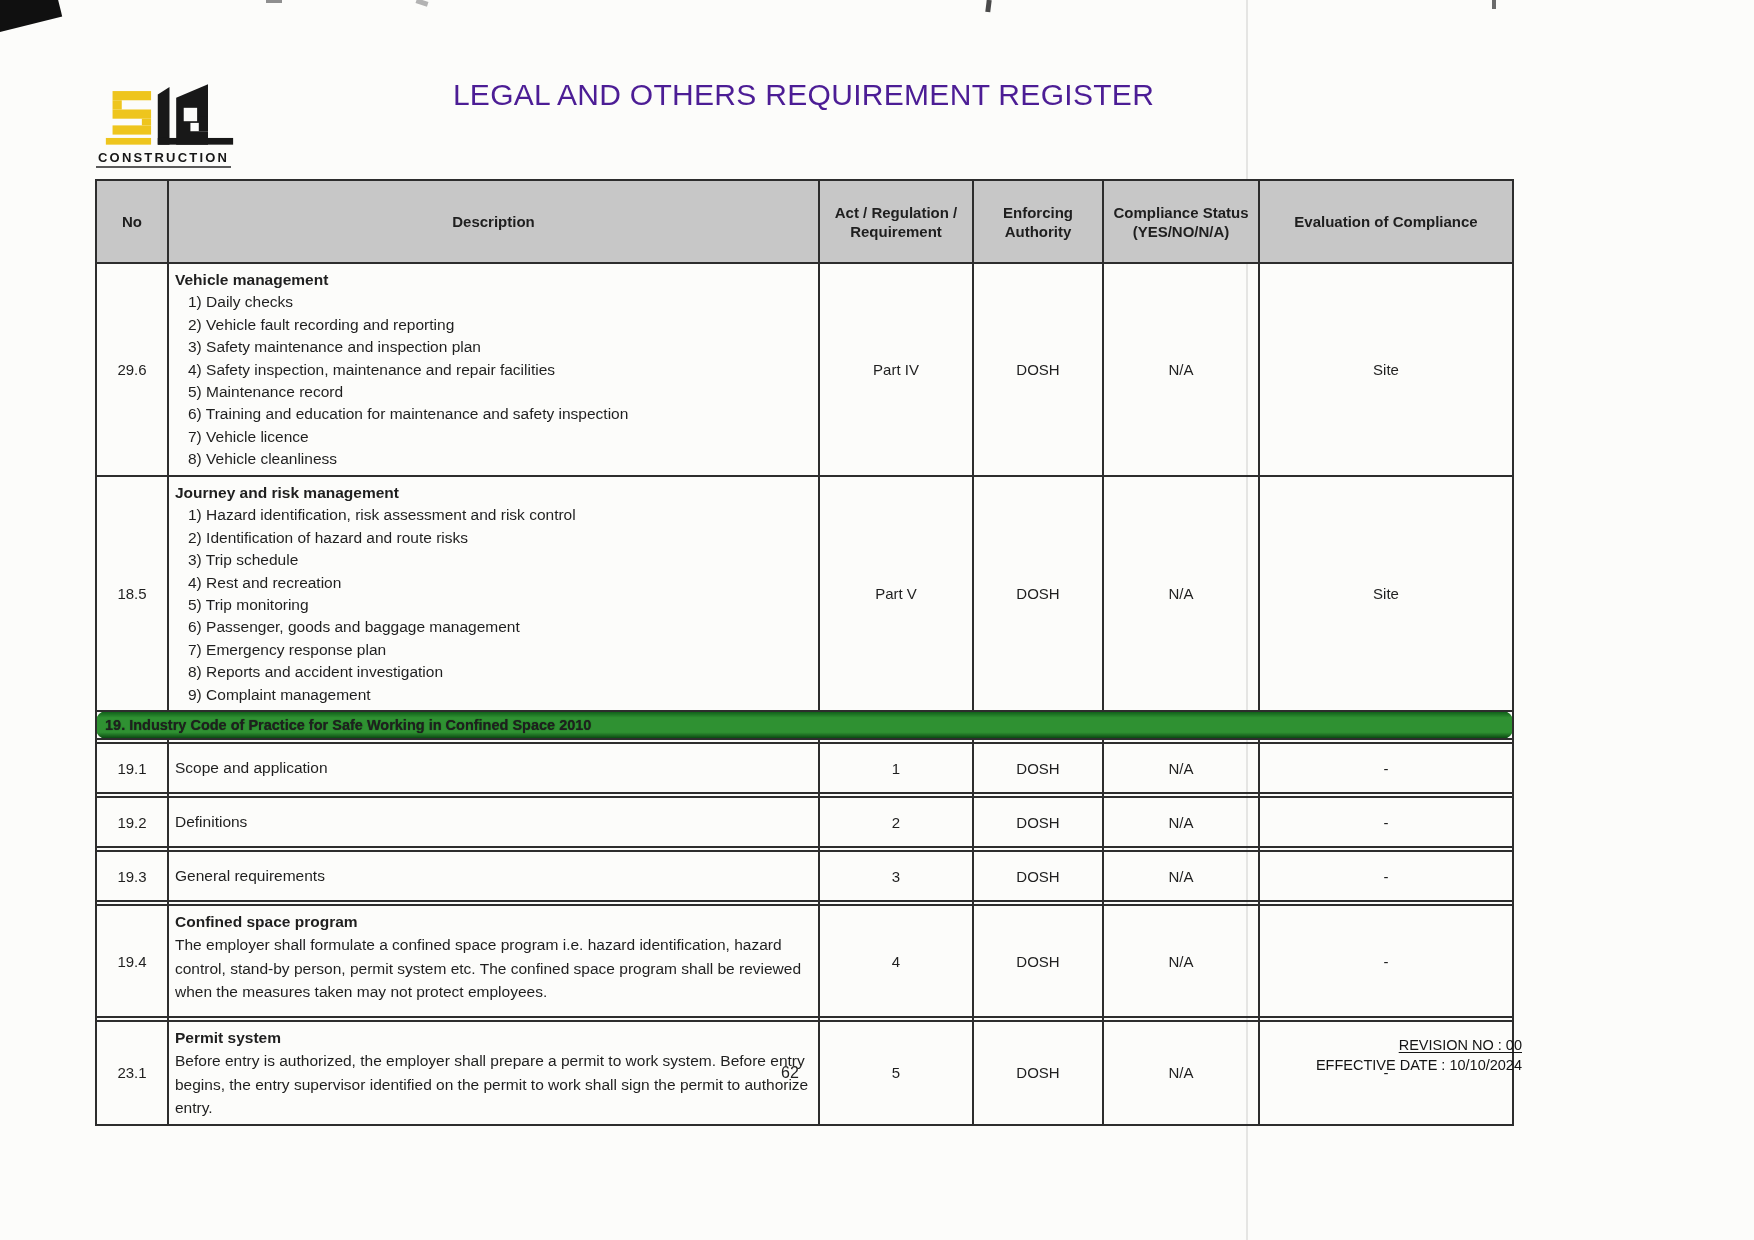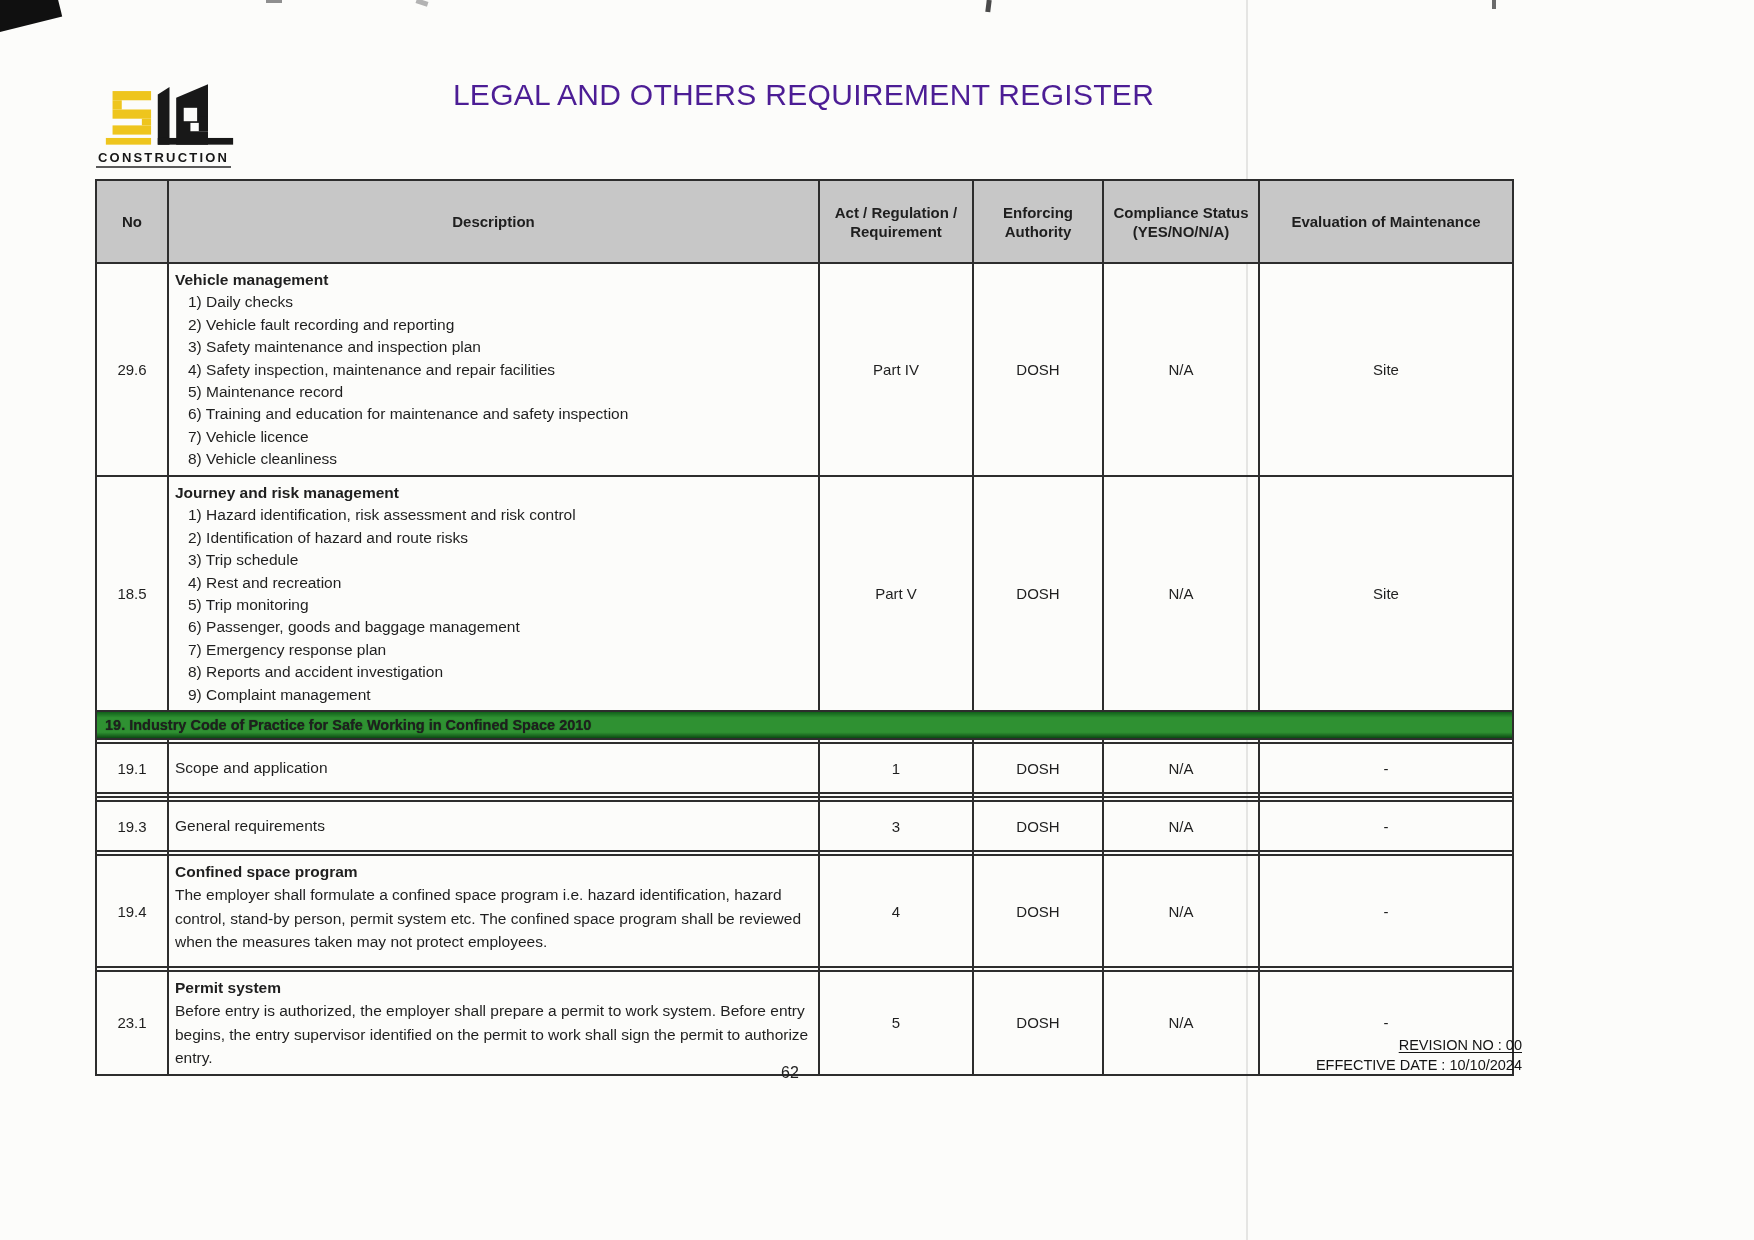--- a/index.html
+++ b/index.html
@@ -42,21 +42,21 @@
 
   tr.r-18-4 { height:213px; }
   tr.r-18-5 { height:231px; }
   tr.r-19-1, tr.r-19-2, tr.r-19-3 { height:31px; }
   tr.r-19-4 { height:112px; }
   tr.r-19-5 { height:88px; }
 
   tr.banner-row { height:28px; }
   .banner-cell { background:linear-gradient(180deg,#11601a 0%,#2f9132 22%,#2f9132 78%,#0b4a12 100%);
                  color:#0d330f; font-weight:700; font-size:14.5px; padding:3px 6px 3px 8px;
-                 text-shadow:0 0 1px rgba(8,55,8,.85); }
+                 text-shadow:0 0 1px rgba(8,55,8,.85);border-radius:10px; }
   tr.gap td { height:4px; padding:0; }
 
   
   .page-number { position:absolute; left:770px; top:1064px; width:40px; text-align:center;
                  font-size:16px; color:#222; }
   .footer-right { position:absolute; right:232px; top:1035px; text-align:right; color:#141414; }
   .revision { font-size:14.5px; text-decoration:underline; text-underline-offset:2px; line-height:20px; }
   .effective { font-size:14.5px; line-height:21px; }
 </style>
 </head>
@@ -104,21 +104,21 @@
         <col style="width:156px">
         <col style="width:254px">
     </colgroup>
     <thead>
       <tr>
           <th>No</th>
           <th>Description</th>
           <th>Act / Regulation / Requirement</th>
           <th>Enforcing Authority</th>
           <th>Compliance Status (YES/NO/N/A)</th>
-          <th>Evaluation of Maintenance</th>
+          <th>Evaluation of Compliance</th>
         </tr>
     </thead>
     <tbody>
         <tr class="r-18-4">
           <td class="col-no">29.6</td>
           <td class="col-desc">
             <div class="desc-title">Vehicle management</div>
             <div class="desc-item">1) Daily checks</div>
             <div class="desc-item">2) Vehicle fault recording and reporting</div>
             <div class="desc-item">3) Safety maintenance and inspection plan</div>
@@ -174,20 +174,30 @@
           <td class="cell-center">-</td>
         </tr>
         <tr class="gap">
           <td></td>
           <td></td>
           <td></td>
           <td></td>
           <td></td>
           <td></td>
         </tr>
+        <tr class="r-19-2 plain">
+          <td class="col-no">19.2</td>
+          <td class="col-desc">
+            <div class="desc-plain">Definitions</div>
+          </td>
+          <td class="cell-center">2</td>
+          <td class="cell-center">DOSH</td>
+          <td class="cell-center">N/A</td>
+          <td class="cell-center">-</td>
+        </tr>
         <tr class="gap">
           <td></td>
           <td></td>
           <td></td>
           <td></td>
           <td></td>
           <td></td>
         </tr>
         <tr class="r-19-3 plain">
           <td class="col-no">19.3</td>

